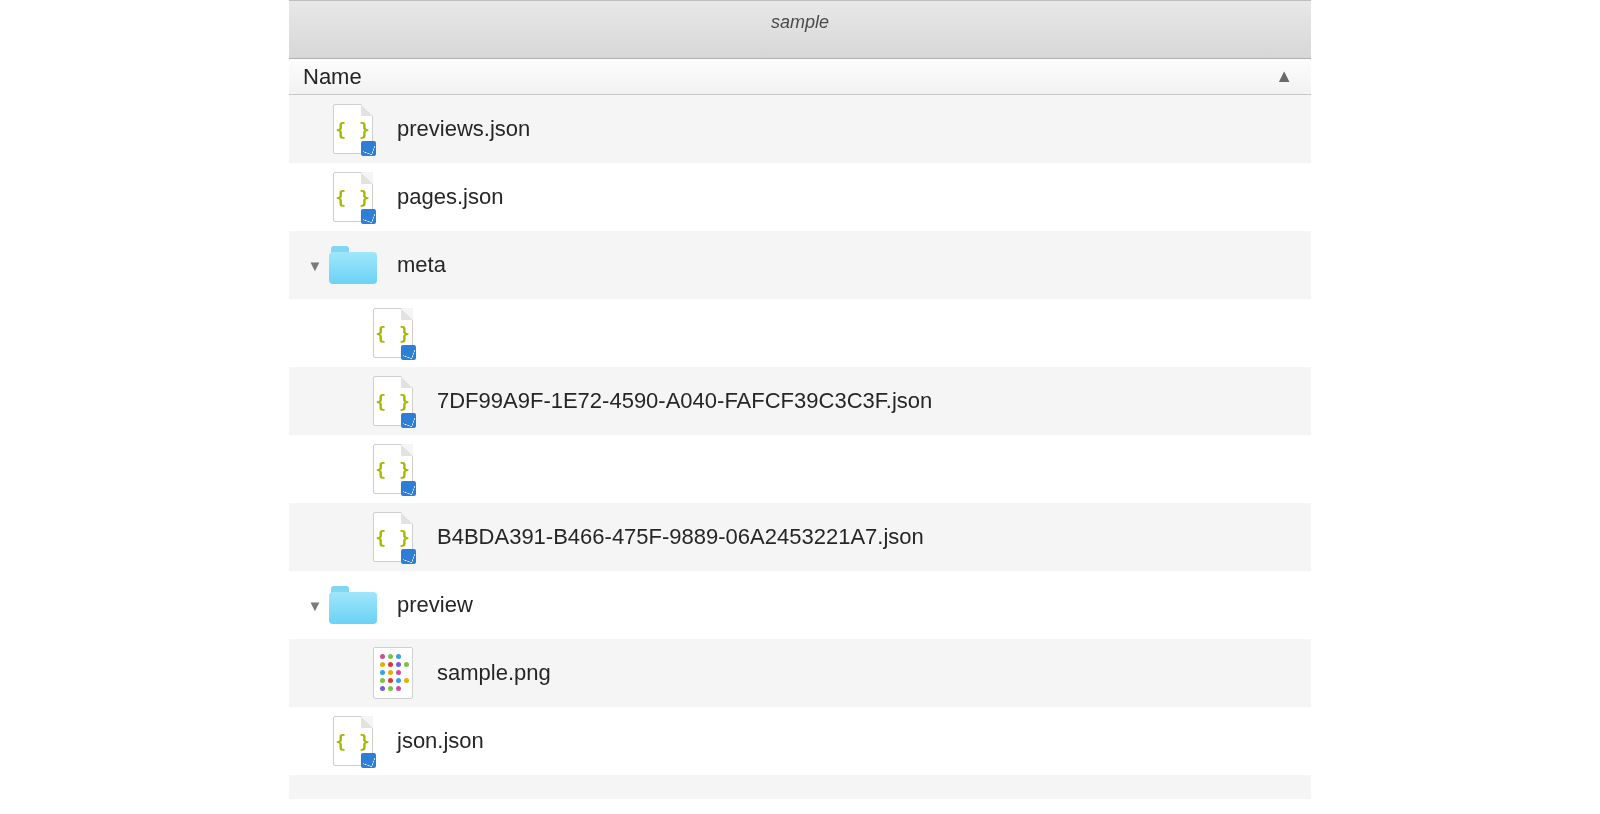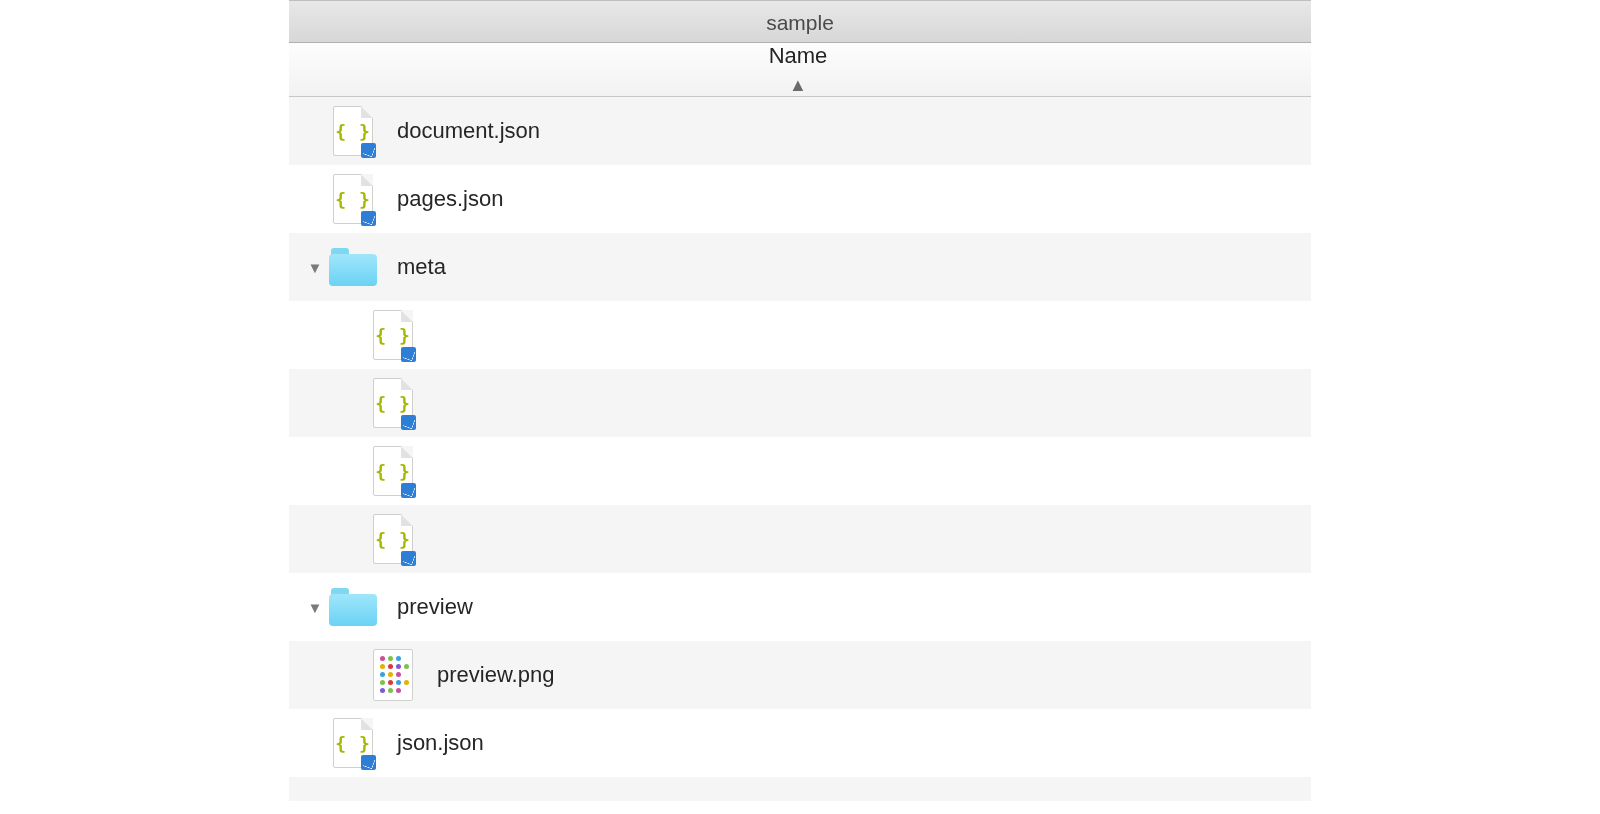--- a/index.html
+++ b/index.html
@@ -14,40 +14,40 @@
   }
   .window {
     position: absolute;
     left: 289px;
     top: 0;
     width: 1022px;
     height: 814px;
     background: #ffffff;
   }
   .titlebar {
-    height: 43px;
+    height: 59px;
     line-height: 43px;
     text-align: center;
-    font-size: 21px;
+    font-size: 18px;
     color: #4a4a4a;
     background: linear-gradient(#e8e8e8, #d7d7d7);
     border-top: 1px solid #bfbfbf;
     border-bottom: 1px solid #b0b0b0;
+    font-style: italic;
   }
   .header {
-    height: 54px;
+    height: 36px;
     display: flex;
     align-items: center;
     justify-content: space-between;
     padding: 0 18px 0 14px;
     background: linear-gradient(#fdfdfd, #f2f2f2);
     border-bottom: 1px solid #c6c6c6;
     font-size: 22px;
     font-weight: 500;
-    flex-direction: column;
   }
   .sort-arrow {
     font-size: 18px;
     color: #6a6a6a;
     cursor: pointer;
   }
   .row {
     height: 68px;
     display: flex;
     align-items: center;
@@ -188,21 +188,21 @@
         <div class="indent0"></div>
         <div class="disclosure empty">▶</div>
         <div class="icon-slot">
           <div class="jsonfile">
             <div class="dogear2"></div>
             <div class="dogear"></div>
             <div class="braces">{ }</div>
             <div class="badge"></div>
           </div>
         </div>
-        <div class="name">document.json</div>
+        <div class="name">previews.json</div>
       </div>
       <div class="row">
         <div class="indent0"></div>
         <div class="disclosure empty">▶</div>
         <div class="icon-slot">
           <div class="jsonfile">
             <div class="dogear2"></div>
             <div class="dogear"></div>
             <div class="braces">{ }</div>
             <div class="badge"></div>
@@ -237,44 +237,46 @@
         <div class="indent1"></div>
         <div class="disclosure empty">▶</div>
         <div class="icon-slot">
           <div class="jsonfile">
             <div class="dogear2"></div>
             <div class="dogear"></div>
             <div class="braces">{ }</div>
             <div class="badge"></div>
           </div>
         </div>
-      </div>
-      <div class="row">
-        <div class="indent1"></div>
-        <div class="disclosure empty">▶</div>
-        <div class="icon-slot">
-          <div class="jsonfile">
-            <div class="dogear2"></div>
-            <div class="dogear"></div>
-            <div class="braces">{ }</div>
-            <div class="badge"></div>
-          </div>
-        </div>
-      </div>
-      <div class="row alt">
-        <div class="indent1"></div>
-        <div class="disclosure empty">▶</div>
-        <div class="icon-slot">
-          <div class="jsonfile">
-            <div class="dogear2"></div>
-            <div class="dogear"></div>
-            <div class="braces">{ }</div>
-            <div class="badge"></div>
-          </div>
-        </div>
+        <div class="name">7DF99A9F-1E72-4590-A040-FAFCF39C3C3F.json</div>
+      </div>
+      <div class="row">
+        <div class="indent1"></div>
+        <div class="disclosure empty">▶</div>
+        <div class="icon-slot">
+          <div class="jsonfile">
+            <div class="dogear2"></div>
+            <div class="dogear"></div>
+            <div class="braces">{ }</div>
+            <div class="badge"></div>
+          </div>
+        </div>
+      </div>
+      <div class="row alt">
+        <div class="indent1"></div>
+        <div class="disclosure empty">▶</div>
+        <div class="icon-slot">
+          <div class="jsonfile">
+            <div class="dogear2"></div>
+            <div class="dogear"></div>
+            <div class="braces">{ }</div>
+            <div class="badge"></div>
+          </div>
+        </div>
+        <div class="name">B4BDA391-B466-475F-9889-06A2453221A7.json</div>
       </div>
       <div class="row">
         <div class="indent0"></div>
         <div class="disclosure">▼</div>
         <div class="icon-slot">
           <div class="folder">
             <div class="tab"></div>
             <div class="body"></div>
           </div>
         </div>
@@ -297,21 +299,21 @@
             <div class="dot" style="left:22px;top:22px;background:#c94f9c"></div>
             <div class="dot" style="left:6px;top:30px;background:#7cc24a"></div>
             <div class="dot" style="left:14px;top:30px;background:#d83a3a"></div>
             <div class="dot" style="left:22px;top:30px;background:#3aa0e0"></div>
             <div class="dot" style="left:30px;top:30px;background:#e2b300"></div>
             <div class="dot" style="left:6px;top:38px;background:#7b5bd6"></div>
             <div class="dot" style="left:14px;top:38px;background:#7cc24a"></div>
             <div class="dot" style="left:22px;top:38px;background:#c94f9c"></div>
           </div>
         </div>
-        <div class="name">preview.png</div>
+        <div class="name">sample.png</div>
       </div>
       <div class="row">
         <div class="indent0"></div>
         <div class="disclosure empty">▶</div>
         <div class="icon-slot">
           <div class="jsonfile">
             <div class="dogear2"></div>
             <div class="dogear"></div>
             <div class="braces">{ }</div>
             <div class="badge"></div>

